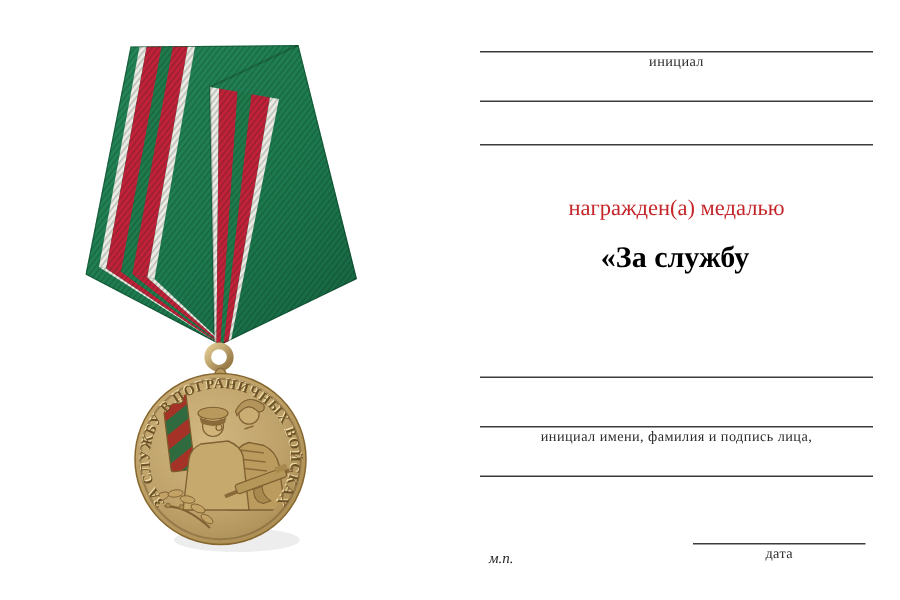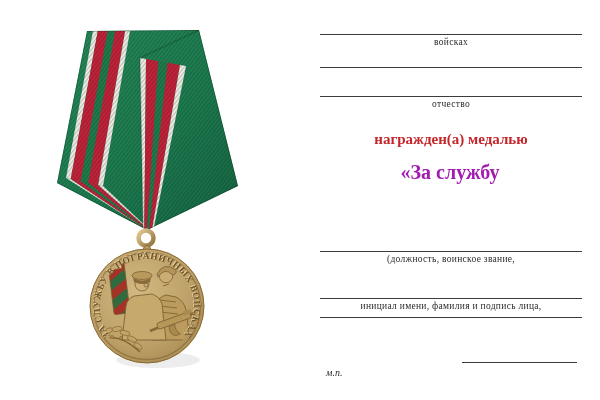--- a/index.html
+++ b/index.html
@@ -7,21 +7,21 @@
     position:relative;width:600px;height:400px;background:#ffffff;overflow:hidden;
     font-family:"Liberation Serif","DejaVu Serif",serif;color:#2e2e2e;
   }
   .medal-photo{position:absolute;left:0;top:0;width:300px;height:400px;}
   
   .field{position:absolute;left:320px;width:262px;}
   .rule{height:1.4px;background:#3c3c3c;}
   .rule-label{margin-top:2px;text-align:center;font-size:9.5px;letter-spacing:.3px;color:#2b2b2b;}
   .award-phrase{
     position:absolute;left:320px;top:131px;width:262px;text-align:center;
-    font-size:15px;font-weight:bold;
+    font-size:15px;font-weight:normal;
   }
   .medal-title{
     position:absolute;left:300px;top:161px;width:300px;text-align:center;
     font-size:20px;font-weight:bold;line-height:22px;
   }
   .seal{position:absolute;left:326px;top:367px;font-size:10px;color:#2b2b2b;font-style:italic;}
   .date-field{position:absolute;left:462px;top:362px;width:115px;}
 </style>
 </head>
 <body>
@@ -164,52 +164,51 @@
         </text>
       </g>
     </g>
   </svg>
   </div>
 
   <div>
 
     <div class="field" style="top:34px">
       <div class="rule"></div>
-      <div class="rule-label">войсках</div>
+      <div class="rule-label">инициал</div>
     </div>
 
     <div class="field" style="top:67px">
       <div class="rule"></div>
     </div>
 
     <div class="field" style="top:96px">
       <div class="rule"></div>
-      <div class="rule-label">отчество</div>
     </div>
 
     <div class="award-phrase" style="color:#c4262b">награжден(а) медалью</div>
 
-    <div class="medal-title" style="color:#a21caf">
+    <div class="medal-title" style="color:#000000">
       <div>«За службу</div>
     </div>
 
     <div class="field" style="top:251px">
       <div class="rule"></div>
-      <div class="rule-label">(должность, воинское звание,</div>
-    </div>
-
-    <div class="field" style="top:298px">
+    </div>
+
+    <div class="field" style="top:284px">
       <div class="rule"></div>
       <div class="rule-label">инициал имени, фамилия и подпись лица,</div>
     </div>
 
     <div class="field" style="top:317px">
       <div class="rule"></div>
     </div>
 
     <div class="seal">м.п.</div>
 
     <div class="date-field">
       <div class="rule"></div>
+      <div class="rule-label">дата</div>
     </div>
 
   </div>
 </div>
 
 </body></html>

